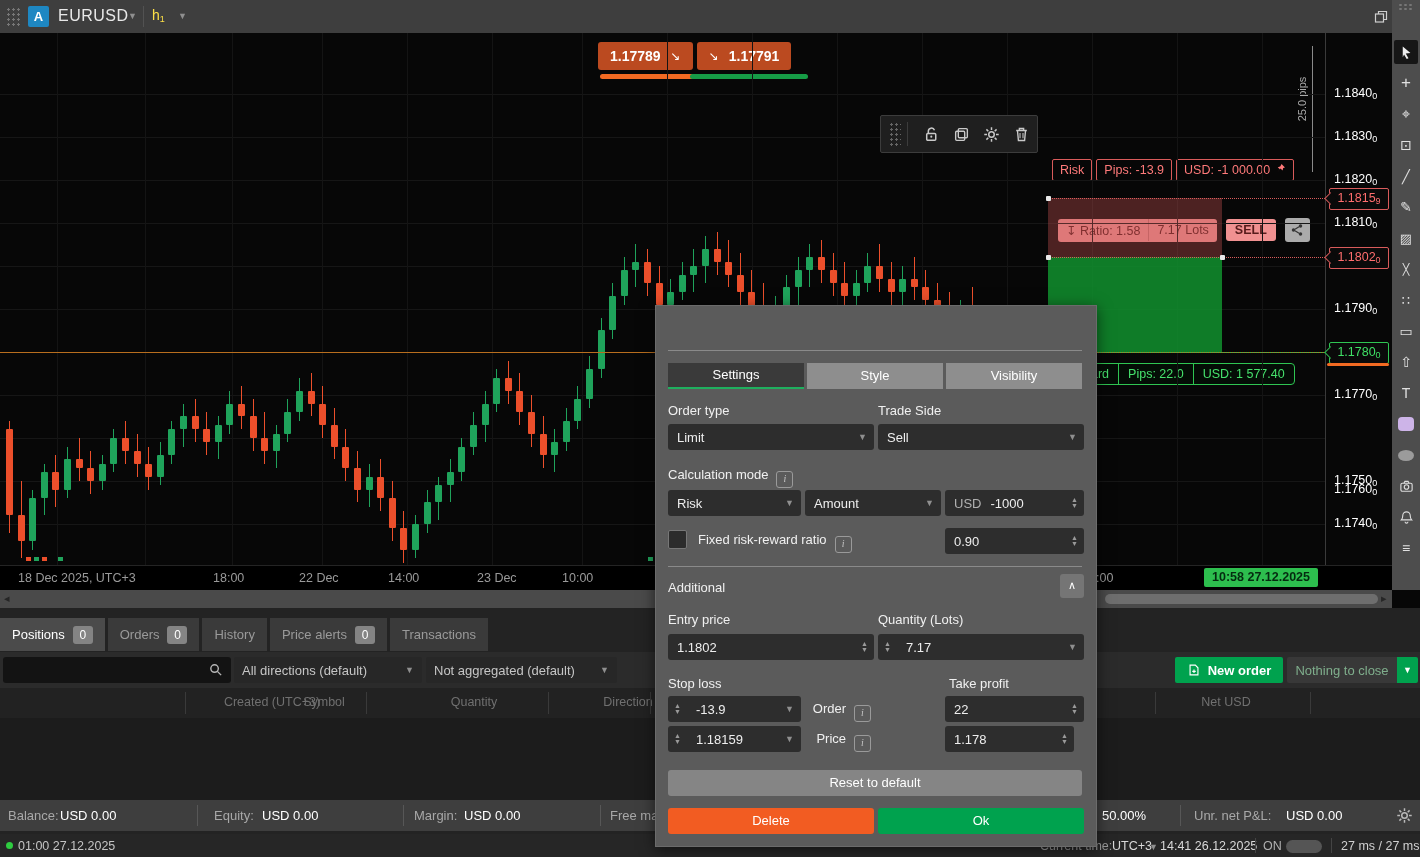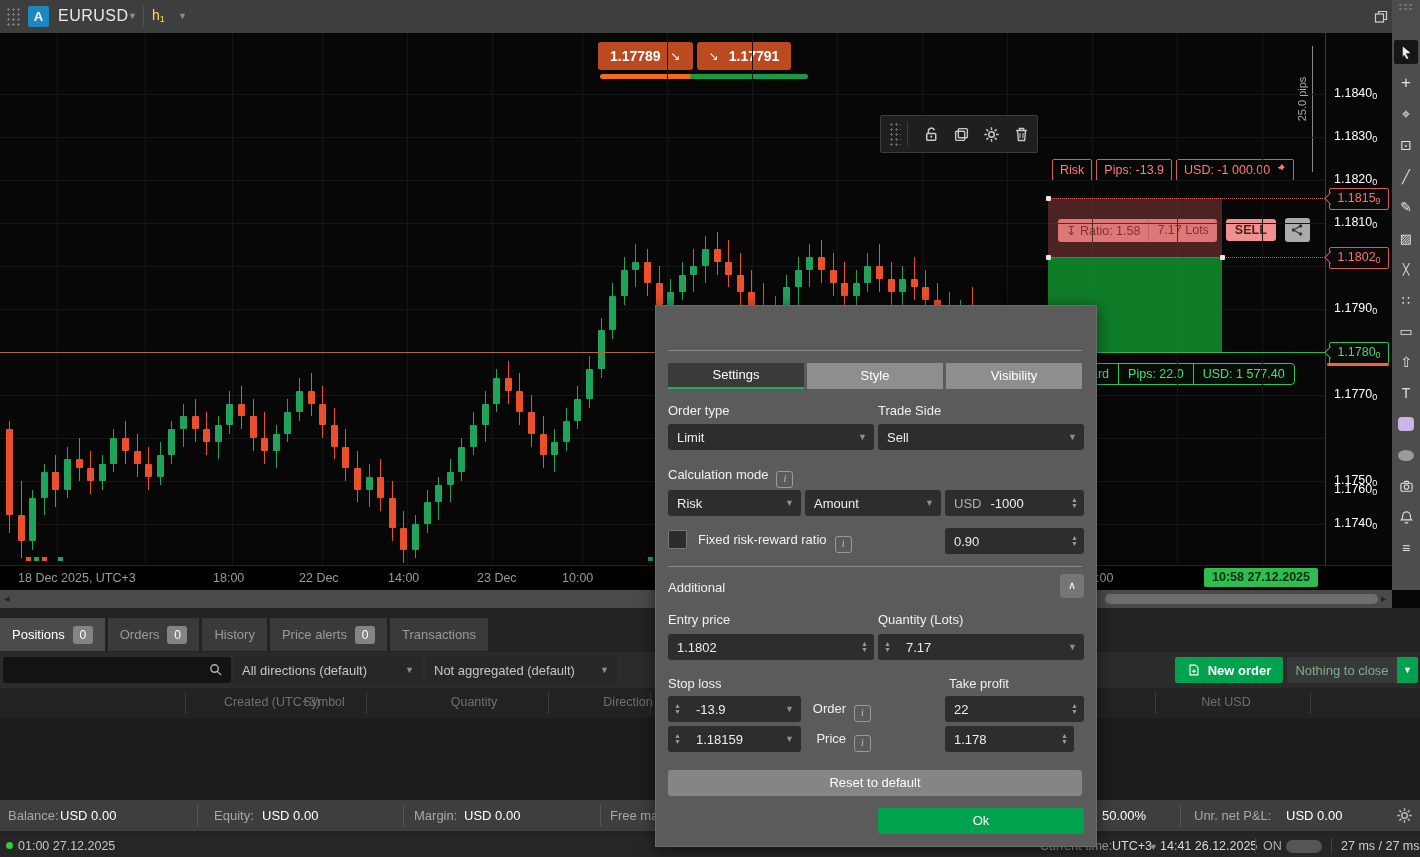--- a/index.html
+++ b/index.html
@@ -763,16 +763,17 @@
     </div>
     <div class="dinput" style="left:289px;top:420px;width:129px">
       <span class="val">1.178</span>
       <span class="spin">
           <span>▲</span>
           <span>▼</span>
         </span>
     </div>
 
     <div class="dbtn" style="left:12px;top:464px;width:414px;background:#858585">Reset to default</div>
+    <div class="dbtn" style="left:12px;top:502px;width:206px;background:#f25c22">Delete</div>
     <div class="dbtn" style="left:222px;top:502px;width:206px;background:#00a24e">Ok</div>
   </div>
 
 </div>
 
 </body></html>

